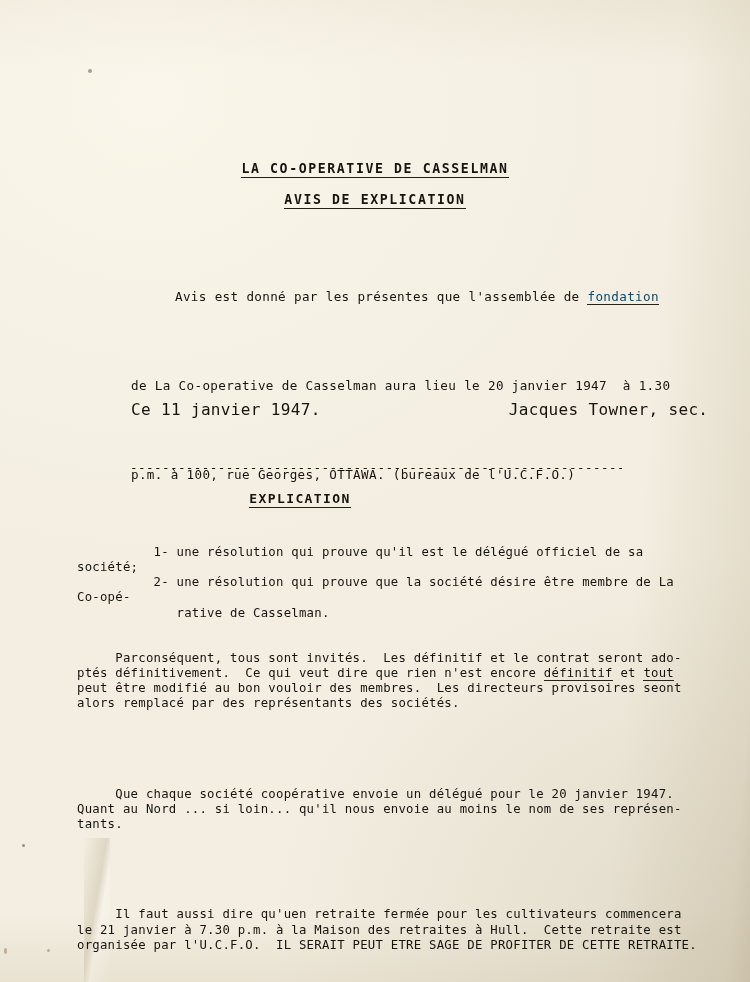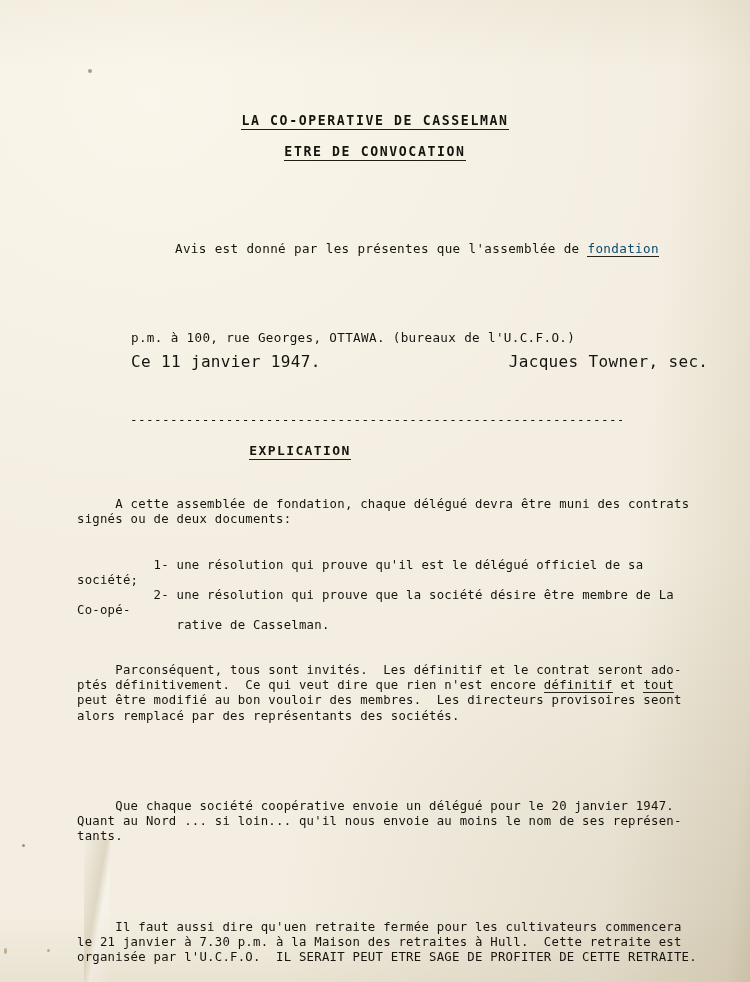--- a/index.html
+++ b/index.html
@@ -33,21 +33,21 @@
     width: 26px; height: 144px;
     background: linear-gradient(100deg, rgba(255,255,255,0) 0%, rgba(206,196,172,0.55) 45%, rgba(255,255,255,0.25) 60%, rgba(255,255,255,0) 100%);
     pointer-events: none;
   }
   .speck {
     position: absolute;
     border-radius: 50%;
     pointer-events: none;
   }
 
-  .content { position: absolute; inset: 0; }
+  .content { position: absolute; inset: 0; margin-top: 48px; }
 
   .title-line {
     text-align: center;
     font-weight: bold;
     letter-spacing: 1.6px;
     font-size: 13.2px;
   }
   .u { border-bottom: 1.6px solid #211e16; padding-bottom: 1px; }
 
   .t-main  { position: absolute; left: 0; top: 113px; width: 750px; }
@@ -126,39 +126,38 @@
   <div class="speck" style="left:22px;top:844px;width:3px;height:3px;background:#7a6450;opacity:.7;"></div>
   <div class="speck" style="left:4px;top:948px;width:3px;height:6px;background:#a9835f;opacity:.6;"></div>
   <div class="speck" style="left:47px;top:949px;width:3px;height:3px;background:#8a7258;opacity:.5;"></div>
 
   <div class="content">
 
     <div class="title-line t-main">
       <span class="u">LA CO-OPERATIVE DE CASSELMAN</span>
     </div>
     <div class="title-line t-sub">
-      <span class="u">ETRE DE CONVOCATION</span>
+      <span class="u">AVIS DE EXPLICATION</span>
     </div>
 
     <div class="notice-body">
       <div><span class="ind"></span><span>Avis est donné par les présentes que l'assemblée de </span><span class="ul fade">fondation</span></div>
+      <div><span>de La Co-operative de Casselman aura lieu le 20 janvier 1947  à 1.30</span></div>
       <div><span>p.m. à 100, rue Georges, OTTAWA. (bureaux de l'U.C.F.O.)</span></div>
     </div>
 
     <div class="sig"><span>Ce 11 janvier 1947.</span><span class="gap"></span><span>Jacques Towner, sec.</span></div>
 
     <div class="divider">-----------------------------------------------------------------------------------</div>
 
     <div class="expl-title">
       <span class="u">EXPLICATION</span>
     </div>
 
     <div class="expl-body">
-      <div class="para">     A cette assemblée de fondation, chaque délégué devra être muni des contrats
-signés ou de deux documents:</div>
       <div class="para">          1- une résolution qui prouve qu'il est le délégué officiel de sa société;
           2- une résolution qui prouve que la société désire être membre de La Co-opé-
              rative de Casselman.</div>
       <div class="para"><span>     Parconséquent, tous sont invités.  Les définitif et le contrat seront ado-</span><span>
 </span><span>ptés définitivement.  Ce qui veut dire que rien n'est encore </span><span class="ul">définitif</span><span> et </span><span class="ul">tout</span><span>
 </span><span>peut être modifié au bon vouloir des membres.  Les directeurs provisoires seont
 alors remplacé par des représentants des sociétés.</span></div>
       <div class="blank"></div>
       <div class="para">     Que chaque société coopérative envoie un délégué pour le 20 janvier 1947.
 Quant au Nord ... si loin... qu'il nous envoie au moins le nom de ses représen-

